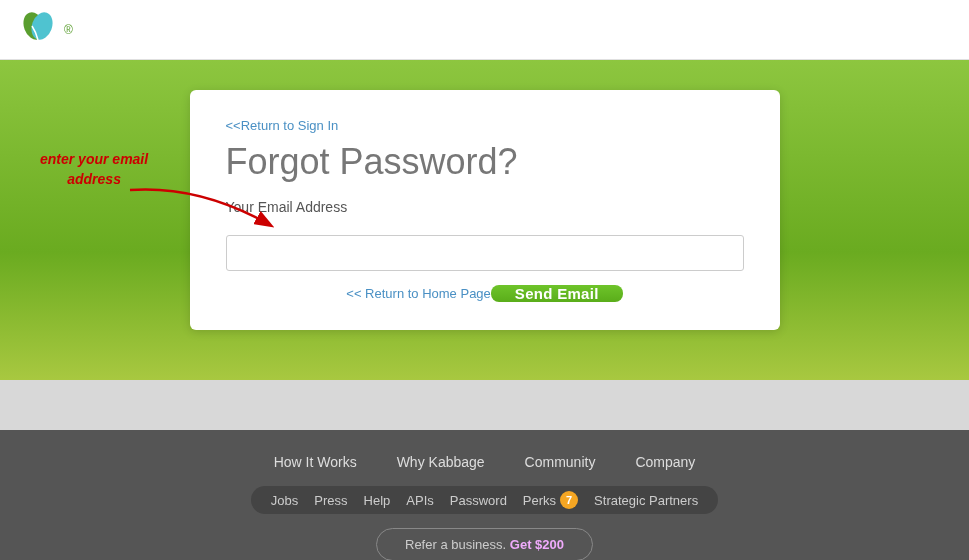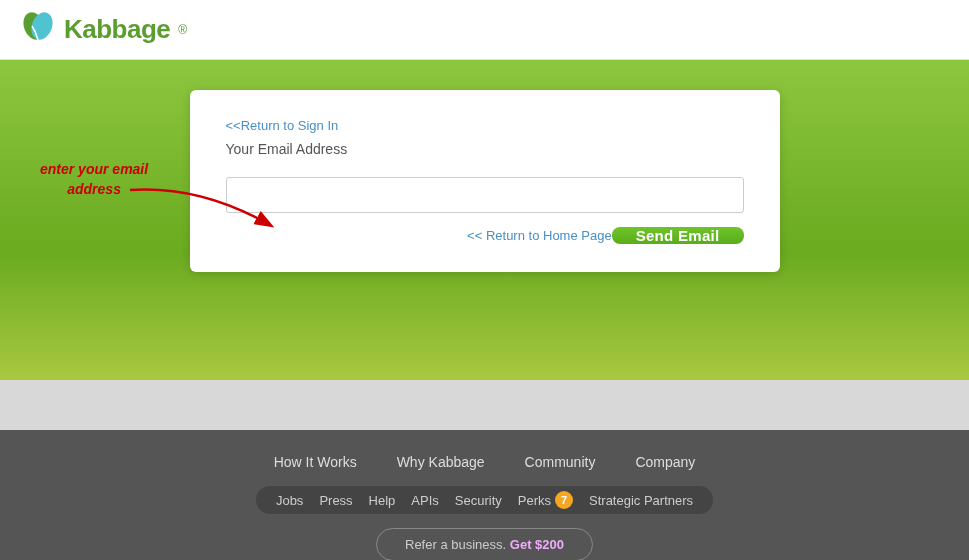--- a/index.html
+++ b/index.html
@@ -43,21 +43,21 @@
       justify-content: center;
       align-items: flex-start;
       padding: 30px 20px;
       position: relative;
     }
 
     
     #annotation {
       position: absolute;
       left: 40px;
-      top: 100px;
+      top: 90px;
       color: #cc0000;
       font-size: 14px;
       font-weight: bold;
       text-align: center;
       font-style: italic;
     }
     #annotation-text {
       display: block;
       line-height: 1.4;
     }
@@ -104,21 +104,21 @@
       border: 1px solid #ccc;
       border-radius: 3px;
       padding: 0 10px;
       font-size: 14px;
       outline: none;
       margin-bottom: 14px;
     }
 
     #card-bottom {
       display: flex;
-      justify-content: flex-end;
+      justify-content: center;
       align-items: center;
     }
 
     #return-home-link {
       color: #4a90c4;
       font-size: 13px;
       text-decoration: none;
     }
 
     #send-email-btn {
@@ -220,21 +220,20 @@
 <body>
 
 <div id="header">
   <div id="logo-area">
 
     <svg id="logo-icon" viewBox="0 0 36 36" xmlns="http://www.w3.org/2000/svg">
       <ellipse cx="14" cy="14" rx="10" ry="14" fill="#5a9e2f" transform="rotate(-20 14 14)"></ellipse>
       <ellipse cx="22" cy="14" rx="10" ry="14" fill="#4fc3d0" transform="rotate(20 22 14)"></ellipse>
       <path d="M18 28 Q16 20 12 14" stroke="#fff" stroke-width="1.5" fill="none"></path>
     </svg>
-    <span id="logo-text">Kabbage</span>
       <span id="logo-reg">®</span>
   </div>
 </div>
 
 <div id="main-content">
 
   <div id="annotation">
     <span id="annotation-text">enter your email<br>address</span>
   </div>
 
@@ -242,20 +241,21 @@
     <defs>
       <marker id="arrowhead" markerWidth="8" markerHeight="6" refX="6" refY="3" orient="auto">
         <polygon points="0 0, 8 3, 0 6" fill="#cc0000"></polygon>
       </marker>
     </defs>
     <path d="M 10,10 Q 80,5 150,45" stroke="#cc0000" stroke-width="2.5" fill="none" marker-end="url(#arrowhead)"></path>
   </svg>
 
   <div id="forgot-card">
     <a id="return-to-signin" href="#">&lt;&lt;Return to Sign In</a>
+    <h1 id="forgot-title">Forgot Password?</h1>
     <label id="email-label" for="email-input">Your Email Address</label>
     <input id="email-input" type="email" style="">
     <div id="card-bottom">
       <a id="return-home-link" href="#">&lt;&lt; Return to Home Page</a>
       <button id="send-email-btn">Send Email</button>
     </div>
   </div>
 </div>
 
 <div id="gray-area"></div>
@@ -267,21 +267,21 @@
     <a class="footer-nav-item" href="#">Community</a>
     <a class="footer-nav-item" href="#">Company</a>
   </nav>
 
   <div id="footer-sub-nav">
     <div id="footer-sub-nav-inner">
       <a class="footer-sub-item" href="#">Jobs</a>
       <a class="footer-sub-item" href="#">Press</a>
       <a class="footer-sub-item" href="#">Help</a>
       <a class="footer-sub-item" href="#">APIs</a>
-      <a class="footer-sub-item" href="#">Security</a>
+      <a class="footer-sub-item" href="#">Password</a>
       <a class="footer-sub-item" href="#">
         <span id="perks-badge">
           Perks <span id="perks-count">7</span>
         </span>
       </a>
       <a class="footer-sub-item" href="#">Strategic Partners</a>
     </div>
   </div>
 
   <div id="refer-btn">

